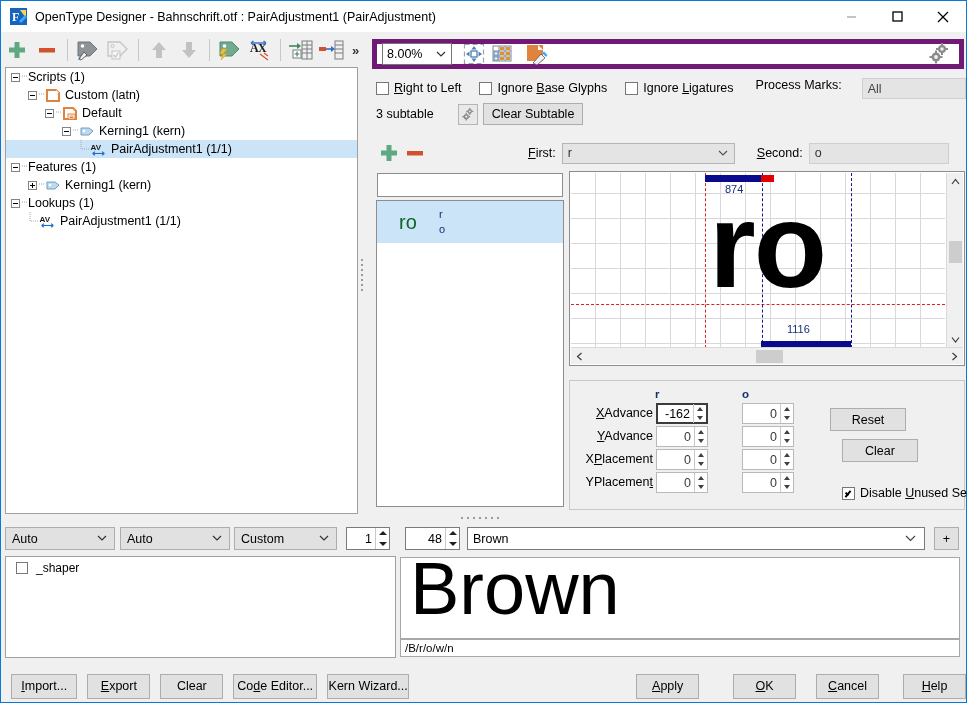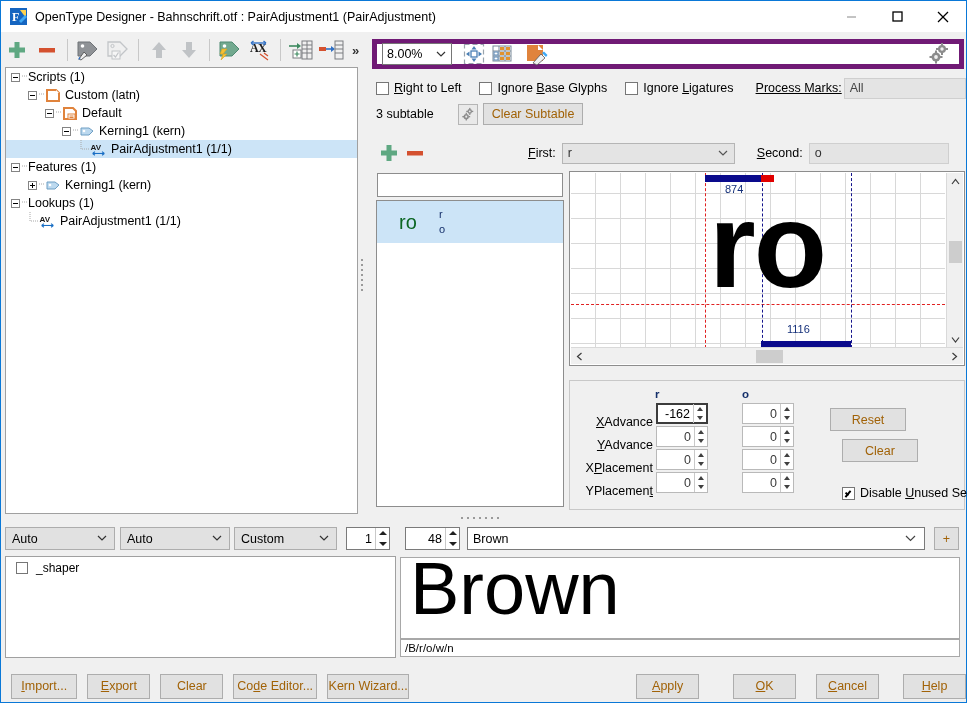--- a/index.html
+++ b/index.html
@@ -54,45 +54,45 @@
           background:#fff; border:5px solid #701a75; display:flex; align-items:center; }
   .zoom-combo { width:70px; height:22px; margin-left:5px; background:#fff; border:1px solid #767676;
                 display:flex; align-items:center; font-size:12.5px; }
   .zoom-combo span { padding-left:4px; }
   .zoom-combo .cv { margin-left:auto; margin-right:5px; }
   .rtop .tbi { width:28px; }
   .gear2 { margin-left:auto; margin-right:9px; }
 
   
   .optrow { position:absolute; left:375px; top:77px; width:590px; height:20px;
-            display:flex; align-items:center; font-size:12.5px; }
+            display:flex; font-size:12.5px; }
   .cb { width:13px; height:13px; border:1px solid #767676; background:#fff; flex:none;
         display:inline-block; position:relative; }
   .cb.on:after { content:''; position:absolute; left:2px; top:5px; width:4px; height:2px;
                  background:#000; transform:rotate(45deg); }
   .cb.on:before { content:''; position:absolute; left:4px; top:2px; width:2px; height:8px;
                   background:#000; transform:rotate(40deg); }
   .cblabel { margin-left:5px; margin-right:18px; white-space:nowrap; }
   .u { text-decoration:underline; }
-  .pm-label { margin-left:4px; margin-right:2px; white-space:nowrap;text-decoration:underline; }
+  .pm-label { margin-left:4px; margin-right:20px; white-space:nowrap; }
   .pm-field { flex:1; height:21px; background:#e4e4e4; border:1px solid #cfcfcf;
               display:flex; align-items:center; padding-left:5px; color:#444; font-size:12.5px; }
 
   
   .subrow { position:absolute; left:375px; top:102px; width:590px; height:22px;
             display:flex; align-items:center; font-size:12.5px; }
   .sub-cnt { width:78px; }
   .sub-combo { width:165px; height:21px; background:#e4e4e4; border:1px solid #b5b5b5;
                display:flex; align-items:center; font-size:12.5px; color:#222; }
   .sub-combo span { padding-left:5px; }
   .sub-combo .cv { margin-left:auto; margin-right:6px; color:#333; }
   .mini-gear-btn { width:20px; height:21px; background:#e9e9e9; border:1px solid #b5b5b5;
                    margin-left:4px; display:flex; align-items:center; justify-content:center; }
   .btn { background:#e1e1e1; border:1px solid #adadad; height:22px; font-size:12.5px;
-         display:inline-flex; align-items:center; justify-content:center; color:#a16207;
+         display:inline-flex; align-items:center; justify-content:center; color:#000000;
          font-family:"Liberation Sans", sans-serif; }
   .clear-sub { width:100px; height:22px; margin-left:5px; }
 
   
   .pairrow { position:absolute; left:375px; top:140px; width:590px; height:24px;
              display:flex; align-items:center; font-size:12.5px; }
   .plus-ico { width:26px; display:flex; justify-content:center; }
   .minus-ico { width:26px; display:flex; justify-content:center; }
   .first-lbl { margin-left:100px; margin-right:6px; }
   .first-combo { width:173px; height:21px; background:#e4e4e4; border:1px solid #b5b5b5;
@@ -135,21 +135,21 @@
   .dash-v { position:absolute; width:0; border-left:1px dashed; }
   .dash-h { position:absolute; height:0; border-top:1px dashed; }
   .advbar { position:absolute; height:7px; background:#0a0a8c; }
   .advbar.red { background:#e00000; }
   .advnum { position:absolute; font-size:11px; color:#15307a; }
 
   
   .valpanel { position:absolute; left:568px; top:379px; width:396px; height:130px;
               background:#f0f0f0; border:1px solid #c8c8c8; }
   .vp-hdr { position:absolute; font-size:11.5px; font-weight:bold; color:#15306b; }
-  .vrow-lbl { position:absolute; left:5px; font-size:12.5px; text-align:right; width:78px;margin-top:9px; }
+  .vrow-lbl { position:absolute; left:5px; font-size:12.5px; text-align:right; width:78px; }
   .spin { position:absolute; width:52px; height:21px; background:#fff; border:1px solid #7a7a7a;
           display:flex; align-items:center; }
   .spin.dim { border-color:#b9b9b9; }
   .spin .v { flex:1; text-align:right; padding-right:3px; font-size:12.5px; color:#3a3a3a; }
   .spin.active { border:2px solid #3c3c3c; }
   .spin.active .v { color:#000; }
   .spin .btns { width:13px; height:19px; border-left:1px solid #c9c9c9; display:flex;
                 flex-direction:column; align-items:center; justify-content:space-around; }
   .spin .btns i { display:block; width:0; height:0; border-left:3.5px solid transparent;
                   border-right:3.5px solid transparent; }

